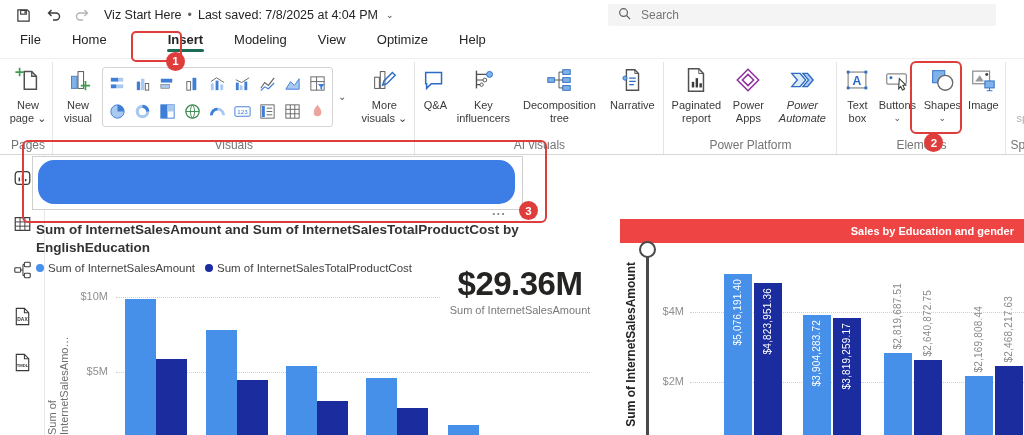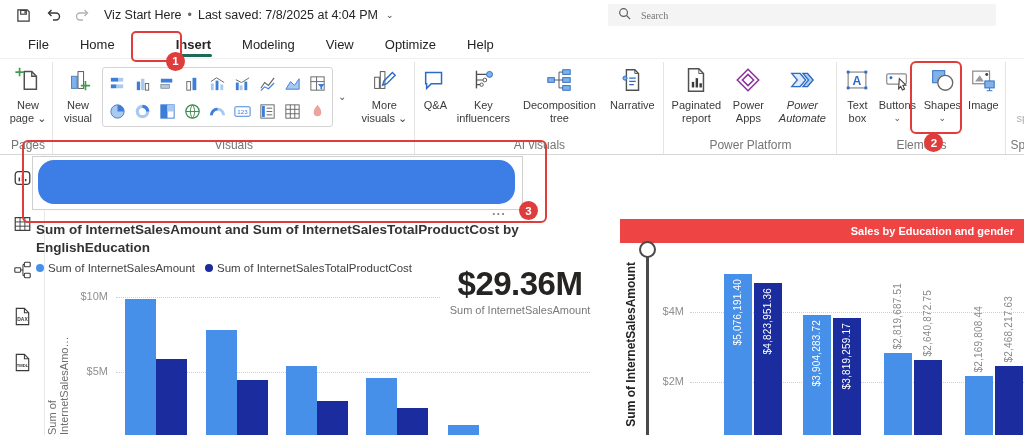--- a/index.html
+++ b/index.html
@@ -7,25 +7,25 @@
        font-family:"Liberation Sans",sans-serif;color:#252423;}
   
   .titlebar{position:absolute;left:0;top:0;width:1024px;height:30px;display:flex;align-items:center;
             padding-left:14px;gap:12px;box-sizing:border-box;font-size:12.5px;}
   .tb-ic{width:18px;height:18px;display:flex;align-items:center;justify-content:center;}
   .tb-title{display:flex;align-items:center;gap:6px;color:#252423;}
   .tb-sep{color:#666;}
   .tb-chev{font-size:9px;color:#444;margin-left:2px;}
   .searchbox{position:absolute;left:608px;top:4px;width:388px;height:22px;background:#f4f4f4;
              border:none;border-radius:2px;display:flex;align-items:center;gap:8px;padding-left:10px;box-sizing:border-box;}
-  .searchbox input{border:none;background:transparent;outline:none;font-size:10px;color:#555;
-             font-family:Liberation Serif, serif;width:300px;}
-  
-  .menubar{position:absolute;left:0;top:30px;width:1024px;height:28px;display:flex;align-items:flex-end;
-           padding-left:26px;gap:27px;box-sizing:border-box;font-size:13px;}
+  .searchbox input{border:none;background:transparent;outline:none;font-size:12px;color:#555;
+             font-family:Liberation Sans, sans-serif;width:300px;}
+  
+  .menubar{position:absolute;left:0;top:30px;width:1024px;height:28px;display:flex;align-items:flex-start;
+           padding-left:18px;gap:27px;box-sizing:border-box;font-size:13px;}
   .mtab{position:relative;padding:2px 2px 6px 2px;cursor:default;color:#252423;}
   .mtab.active{font-weight:bold;margin-left:30px;}
   .mtab.active::after{content:"";position:absolute;left:1px;right:1px;bottom:1px;height:3px;
            background:#1c6b57;border-radius:2px;}
   
   .ribbon{position:absolute;left:0;top:58px;width:1024px;height:97px;box-sizing:border-box;
           border-top:1px solid #f0f0f0;border-bottom:1px solid #d6d6d6;display:flex;align-items:stretch;
           padding:3px 0 0 4px;background:#fff;}
   .rgroup{position:relative;display:flex;align-items:flex-start;padding:2px 3px 16px 3px;
           border-right:1px solid #e4e4e4;}

